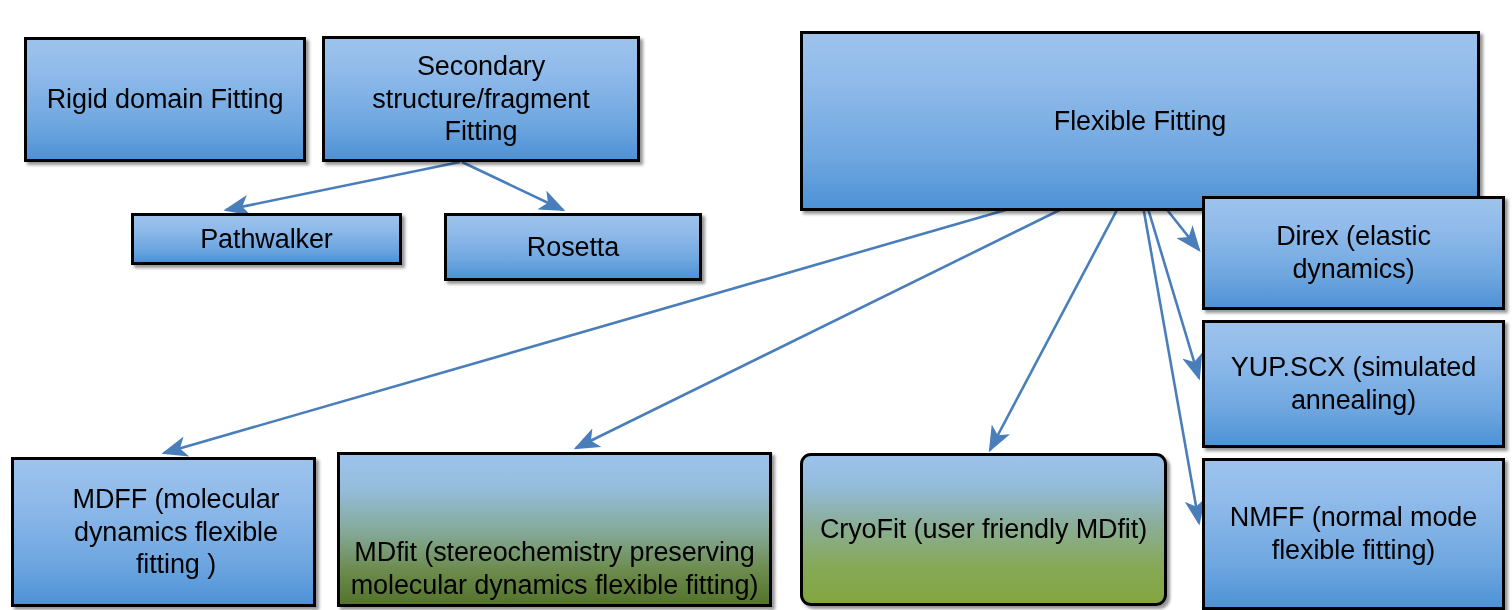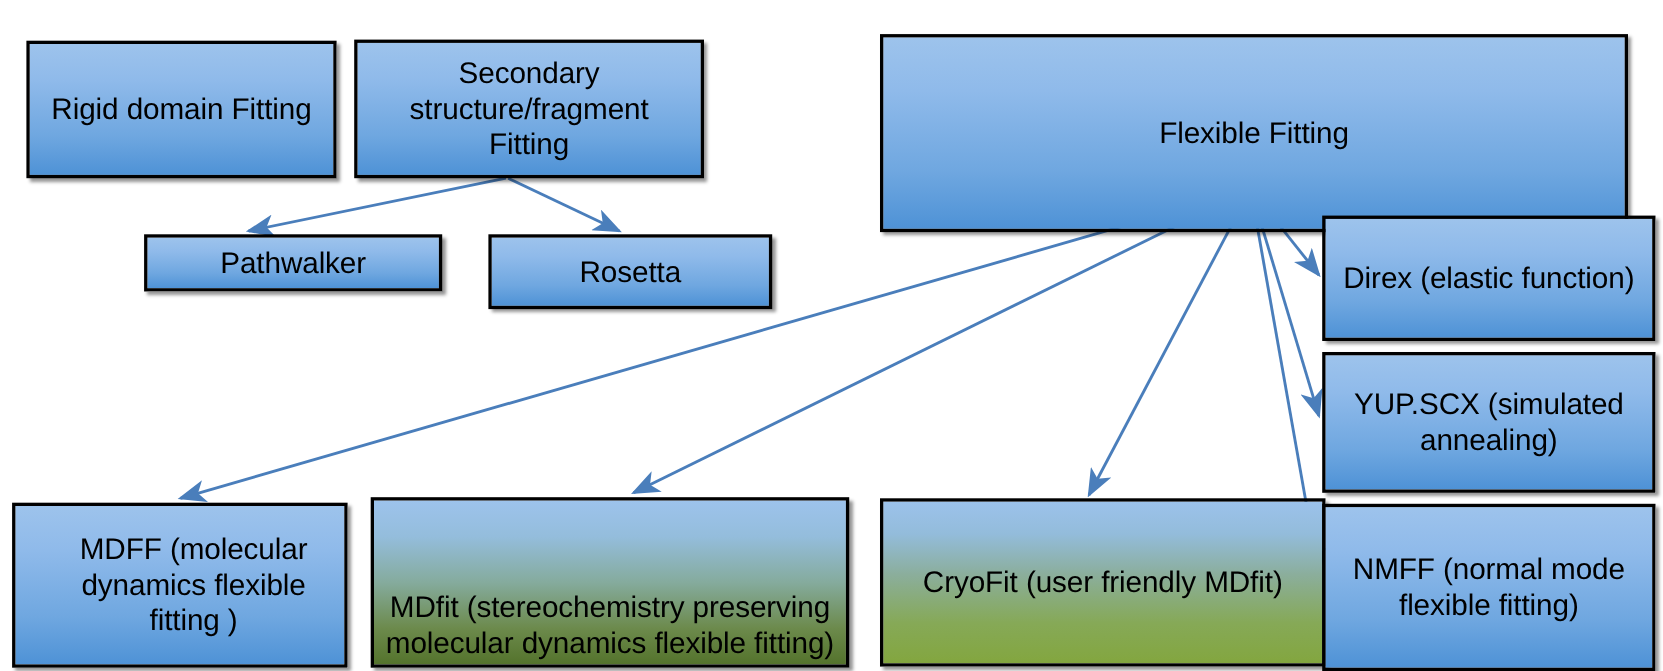--- a/index.html
+++ b/index.html
@@ -87,32 +87,32 @@
       <div class="node blue" style="left: 800px; top: 31px; width: 680px; height: 180px;">
         <span>Flexible Fitting</span>
       </div>
       <div class="node blue" style="left: 131px; top: 213px; width: 271px; height: 52px;">
         <span>Pathwalker</span>
       </div>
       <div class="node blue" style="left: 444px; top: 213px; width: 258px; height: 68px;">
         <span>Rosetta</span>
       </div>
       <div class="node blue" style="left: 1202px; top: 196px; width: 303px; height: 114px;">
-        <span>Direx (elastic function)</span>
+        <span>Direx (elastic dynamics)</span>
       </div>
       <div class="node blue" style="left: 1202px; top: 320px; width: 303px; height: 128px;">
         <span>YUP.SCX (simulated annealing)</span>
       </div>
       <div class="node blue" style="left: 11px; top: 457px; width: 305px; height: 150px; padding-left: 33px;">
         <span>MDFF (molecular dynamics flexible fitting )</span>
       </div>
       <div class="node blue-green" style="left: 337px; top: 452px; width: 435px; height: 155px;">
         <span>MDfit (stereochemistry preserving molecular dynamics flexible fitting)</span>
       </div>
-      <div class="node blue-olive" style="left: 800px; top: 453px; width: 405px; height: 153px;">
+      <div class="node blue-olive" style="left: 800px; top: 453px; width: 367px; height: 153px; border-radius: 11px;">
         <span>CryoFit (user friendly MDfit)</span>
       </div>
       <div class="node blue" style="left: 1202px; top: 458px; width: 303px; height: 152px;">
         <span>NMFF (normal mode flexible fitting)</span>
       </div>
     </div>
 
 </div>
 
 </body></html>

